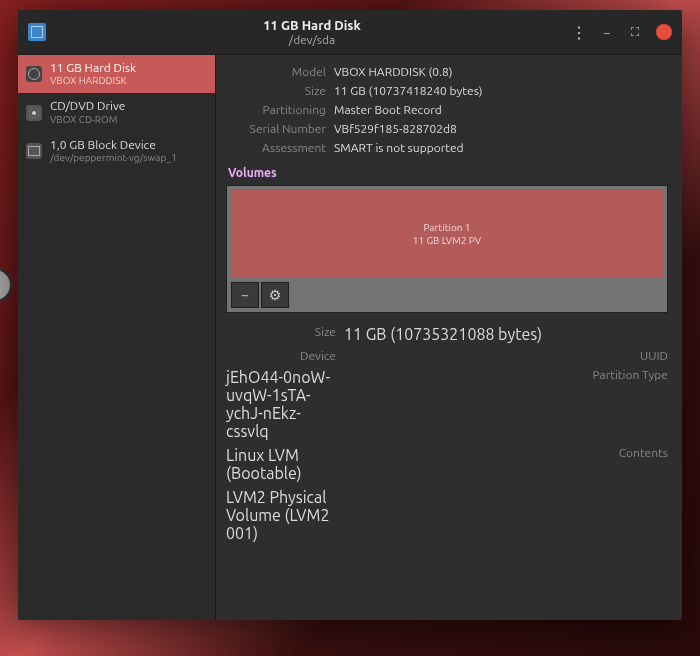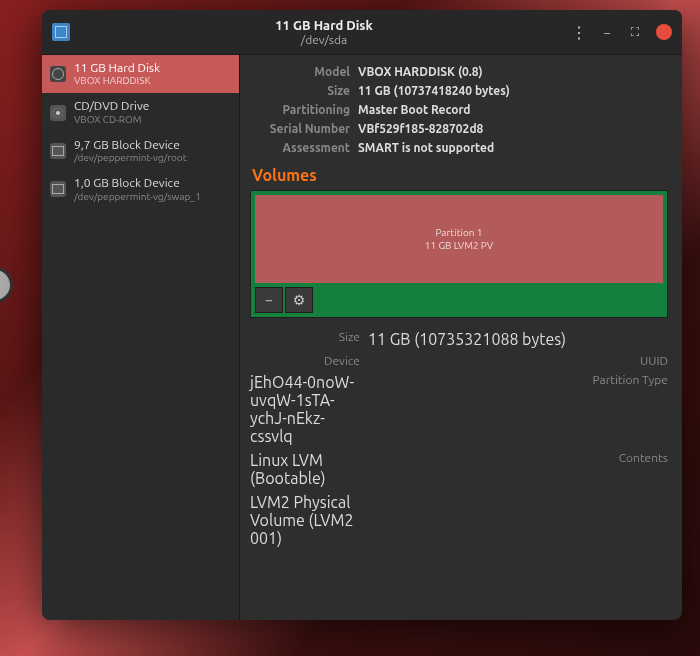--- a/index.html
+++ b/index.html
@@ -25,26 +25,25 @@
   box-shadow: 0 0 0 3px #333;
   z-index: 0;
 }
 .window {
   position: absolute;
   left: 18px;
   top: 10px;
   right: 18px;
   bottom: 36px;
   background: #2e2e2e;
-  border-radius: 8px;
+  border-radius: 2px;
   box-shadow: 0 8px 40px rgba(0,0,0,0.6);
   display: flex;
   flex-direction: column;
   overflow: hidden;
-  margin-left: 24px;
 }
 .titlebar {
   height: 44px;
   background: #272727;
   display: flex;
   align-items: center;
   padding: 0 10px;
   border-bottom: 1px solid #1a1a1a;
 }
 .titlebar .app-icon {
@@ -111,28 +110,28 @@
 .dev-text { display:flex; flex-direction:column; line-height:1.2; overflow:hidden;}
 .dev-title { font-size: 12px; color: #ddd; white-space:nowrap;}
 .sidebar-item.selected .dev-title { color: #fff; }
 .dev-sub { font-size: 10px; color: #888; white-space:nowrap;}
 .sidebar-item.selected .dev-sub { color: #f0d0d0; }
 .main {
   flex: 1;
   padding: 8px 14px 14px 10px;
   overflow: hidden;
 }
-.kv { display: grid; grid-template-columns: 100px 1fr; gap: 2px 8px; font-weight: bold; }
+.kv { display: grid; grid-template-columns: 100px 1fr; gap: 2px 8px; }
 .kv .k { text-align: right; color: #888; font-size: 12px; padding: 2px 0;}
 .kv .v { color: #ddd; font-size: 12px; padding: 2px 0;}
-.section-title { font-weight: bold; color: #f97316; margin: 10px 0 6px 2px; font-size: 16px;}
+.section-title { font-weight: bold; color: #f0abfc; margin: 10px 0 6px 2px; font-size: 12px;}
 .vol-frame {
   border: 1px solid #1f1f1f;
   padding: 4px;
-  background: #15803d;
+  background: #737373;
 }
 .volume-block {
   height: 88px;
   background: #b35a5a;
   display: flex;
   flex-direction: column;
   align-items: center;
   justify-content: center;
   color: #f3dada;
   font-size: 10px;
@@ -182,27 +181,20 @@
         <div class="dev-text">
           <span class="dev-title">11 GB Hard Disk</span>
           <span class="dev-sub">VBOX HARDDISK</span>
         </div>
       </div>
       <div class="sidebar-item">
         <div class="dev-icon cd"></div>
         <div class="dev-text">
           <span class="dev-title">CD/DVD Drive</span>
           <span class="dev-sub">VBOX CD-ROM</span>
-        </div>
-      </div>
-      <div class="sidebar-item">
-        <div class="dev-icon block"></div>
-        <div class="dev-text">
-          <span class="dev-title">9,7 GB Block Device</span>
-          <span class="dev-sub">/dev/peppermint-vg/root</span>
         </div>
       </div>
       <div class="sidebar-item">
         <div class="dev-icon block"></div>
         <div class="dev-text">
           <span class="dev-title">1,0 GB Block Device</span>
           <span class="dev-sub">/dev/peppermint-vg/swap_1</span>
         </div>
       </div>
     </div>

